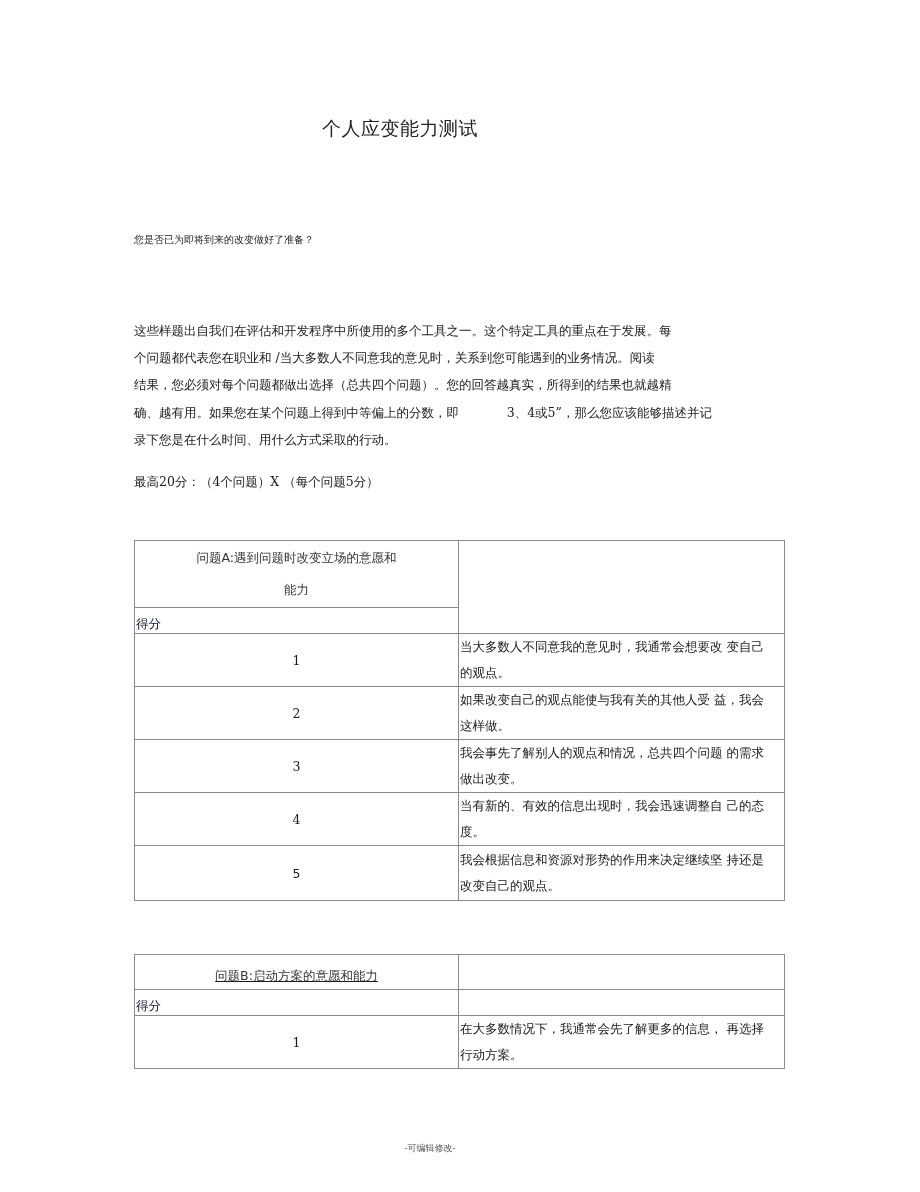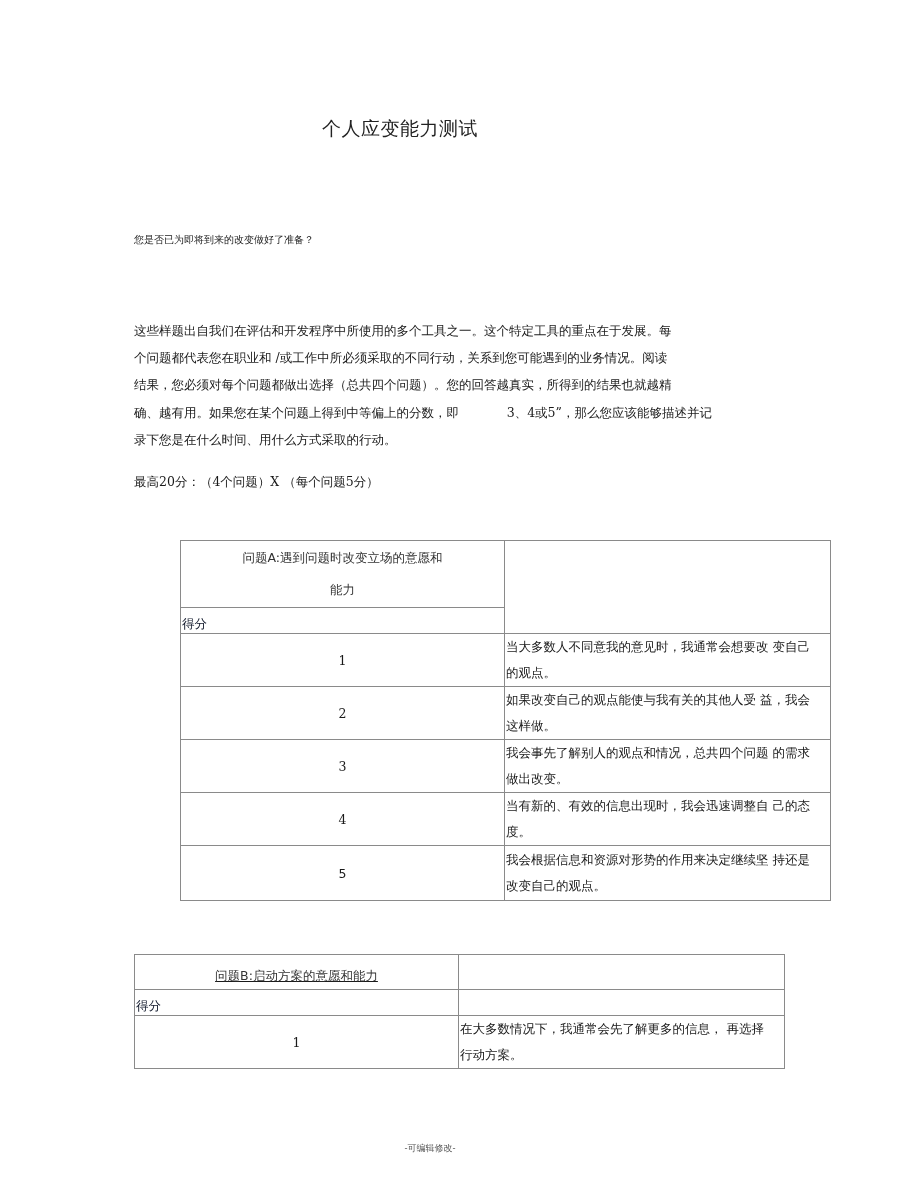--- a/index.html
+++ b/index.html
@@ -54,29 +54,29 @@
 </style>
 </head>
 <body>
 
 <div class="title">个人应变能力测试</div>
 
 <div class="question">您是否已为即将到来的改变做好了准备？</div>
 
 <div class="intro">
   <div class="line">这些样题出自我们在评估和开发程序中所使用的多个工具之一。这个特定工具的重点在于发展。每</div>
-  <div class="line">个问题都代表您在职业和 /或工作中所必须采取的不同行动，关系到您可能遇到的业务情况。阅读</div>
+  <div class="line">个问题都代表您在职业和 /当大多数人不同意我的意见时，关系到您可能遇到的业务情况。阅读</div>
   <div class="line">结果，您必须对每个问题都做出选择（总共四个问题）。您的回答越真实，所得到的结果也就越精</div>
   <div class="line">确、越有用。如果您在某个问题上得到中等偏上的分数，即            3、4或5”，那么您应该能够描述并记</div>
   <div class="line">录下您是在什么时间、用什么方式采取的行动。</div>
 </div>
 
 <div class="maxscore">最高20分：（4个问题）X （每个问题5分）</div>
 
-<table class="qtable" style="top:540px;margin-left:46px;">
+<table class="qtable" style="top:540px;">
   <colgroup>
       <col class="col-left">
       <col class="col-right">
     </colgroup>
   <tbody>
       <tr style="height:67px;">
     <td class="head-cell">
       <div>问题A:遇到问题时改变立场的意愿和</div>
       <div>能力</div>
     </td>

